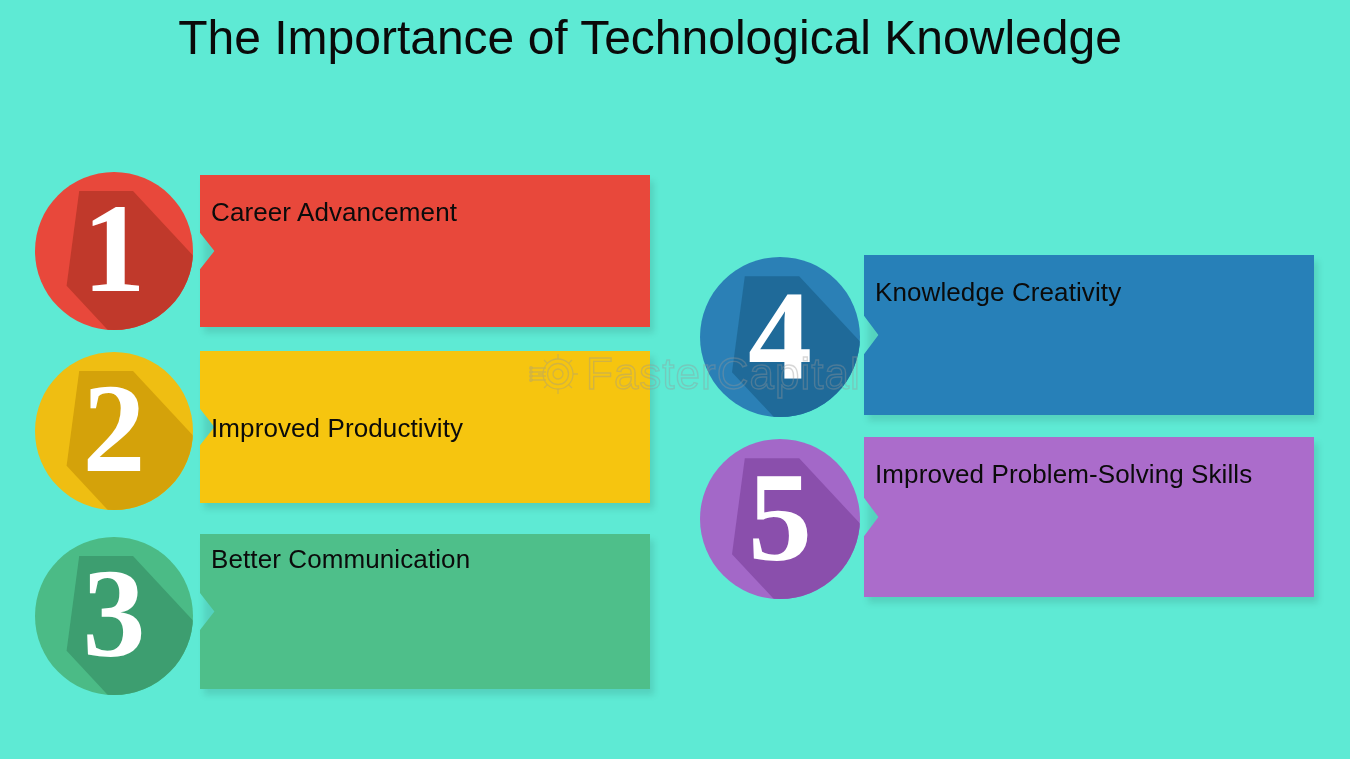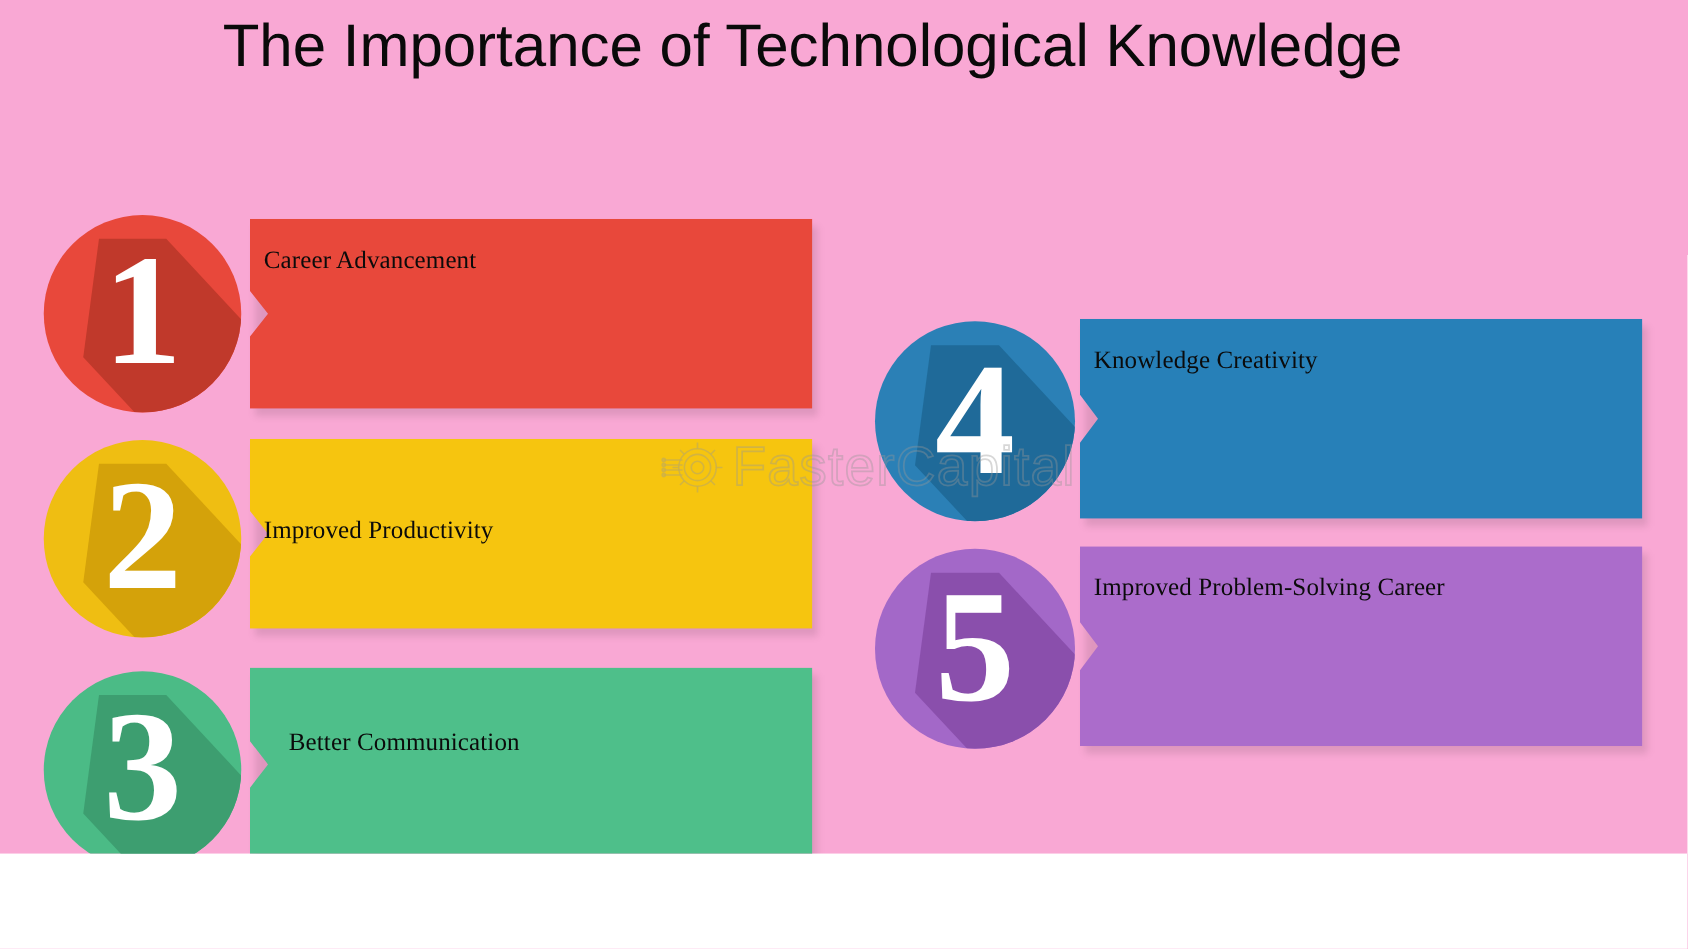--- a/index.html
+++ b/index.html
@@ -7,22 +7,22 @@
     margin: 0;
     padding: 0;
     background: #ffffff;
   }
   body {
     font-family: "Liberation Sans", sans-serif;
   }
   #canvas {
     position: relative;
     width: 1350px;
-    height: 683px;
-    background: #f9a8d4;
+    height: 759px;
+    background: #5eead4;
     overflow: hidden;
   }
 
   
   #page-title {
     position: absolute;
     left: 0;
     top: 10px;
     width: 1300px;
     text-align: center;
@@ -54,22 +54,22 @@
   }
   .bar-shadow {
     position: absolute;
     background: rgba(0,0,0,0.10);
     filter: blur(3px);
     z-index: 0;
   }
   .bar-label {
     position: absolute;
     color: #0b0b0b;
-    font-family: Liberation Serif, serif;
-    font-size: 20px;
+    font-family: Liberation Sans, sans-serif;
+    font-size: 26px;
     font-weight: 400;
     line-height: 1.32;
     letter-spacing: 0.1px;
     z-index: 6;
   }
 
   
   .circle {
     position: absolute;
     border-radius: 50%;
@@ -146,21 +146,21 @@
             <svg width="158" height="158" viewBox="0 0 158 158" style="position:absolute;left:0;top:0;">
               <polygon points="44.2,19.0 98.0,19.0 161.2,86.9 161.2,161.2 75.8,161.2 31.6,113.8" fill="#D4A20A"></polygon>
             </svg>
           </div>
           <div class="numeral" style="font-size: 126px; padding-bottom: 4px;">2</div>
         </div>
       </div>
       <div class="item" style="left: 0px; top: 0px;">
         <div class="bar-shadow" style="left: 204px; top: 540px; width: 450px; height: 155px;"></div>
         <div class="bar" style="left: 200px; top: 534px; width: 450px; height: 155px; background: rgb(78, 191, 138); z-index: 2;"></div>
-        <div class="bar-label" style="left: 211px; top: 581px; width: 426px; color: rgb(11, 11, 11); margin-left: 20px;">Better Communication</div>
+        <div class="bar-label" style="left: 211px; top: 542px; width: 426px; color: rgb(11, 11, 11);">Better Communication</div>
         <div class="circle" style="left: 35px; top: 537px; width: 158px; height: 158px; background: rgb(75, 187, 134);">
           <div class="longshadow">
             <svg width="158" height="158" viewBox="0 0 158 158" style="position:absolute;left:0;top:0;">
               <polygon points="44.2,19.0 98.0,19.0 161.2,86.9 161.2,161.2 75.8,161.2 31.6,113.8" fill="#3D9E70"></polygon>
             </svg>
           </div>
           <div class="numeral" style="font-size: 126px; padding-bottom: 4px;">3</div>
         </div>
       </div>
       <div class="item" style="left: 0px; top: 0px;">
@@ -172,21 +172,21 @@
             <svg width="160" height="160" viewBox="0 0 160 160" style="position:absolute;left:0;top:0;">
               <polygon points="44.8,19.2 99.2,19.2 163.2,88.0 163.2,163.2 76.8,163.2 32.0,115.2" fill="#1F6A99"></polygon>
             </svg>
           </div>
           <div class="numeral" style="font-size: 128px; padding-bottom: 4px;">4</div>
         </div>
       </div>
       <div class="item" style="left: 0px; top: 0px;">
         <div class="bar-shadow" style="left: 868px; top: 443px; width: 450px; height: 160px;"></div>
         <div class="bar" style="left: 864px; top: 437px; width: 450px; height: 160px; background: rgb(171, 108, 203); z-index: 2;"></div>
-        <div class="bar-label" style="left: 875px; top: 457px; width: 426px; color: rgb(11, 11, 11);">Improved Problem-Solving Career</div>
+        <div class="bar-label" style="left: 875px; top: 457px; width: 426px; color: rgb(11, 11, 11);">Improved Problem-Solving Skills</div>
         <div class="circle" style="left: 700px; top: 439px; width: 160px; height: 160px; background: rgb(163, 104, 200);">
           <div class="longshadow">
             <svg width="160" height="160" viewBox="0 0 160 160" style="position:absolute;left:0;top:0;">
               <polygon points="44.8,19.2 99.2,19.2 163.2,88.0 163.2,163.2 76.8,163.2 32.0,115.2" fill="#8A4FAC"></polygon>
             </svg>
           </div>
           <div class="numeral" style="font-size: 128px; padding-bottom: 4px;">5</div>
         </div>
       </div>
     </div>

